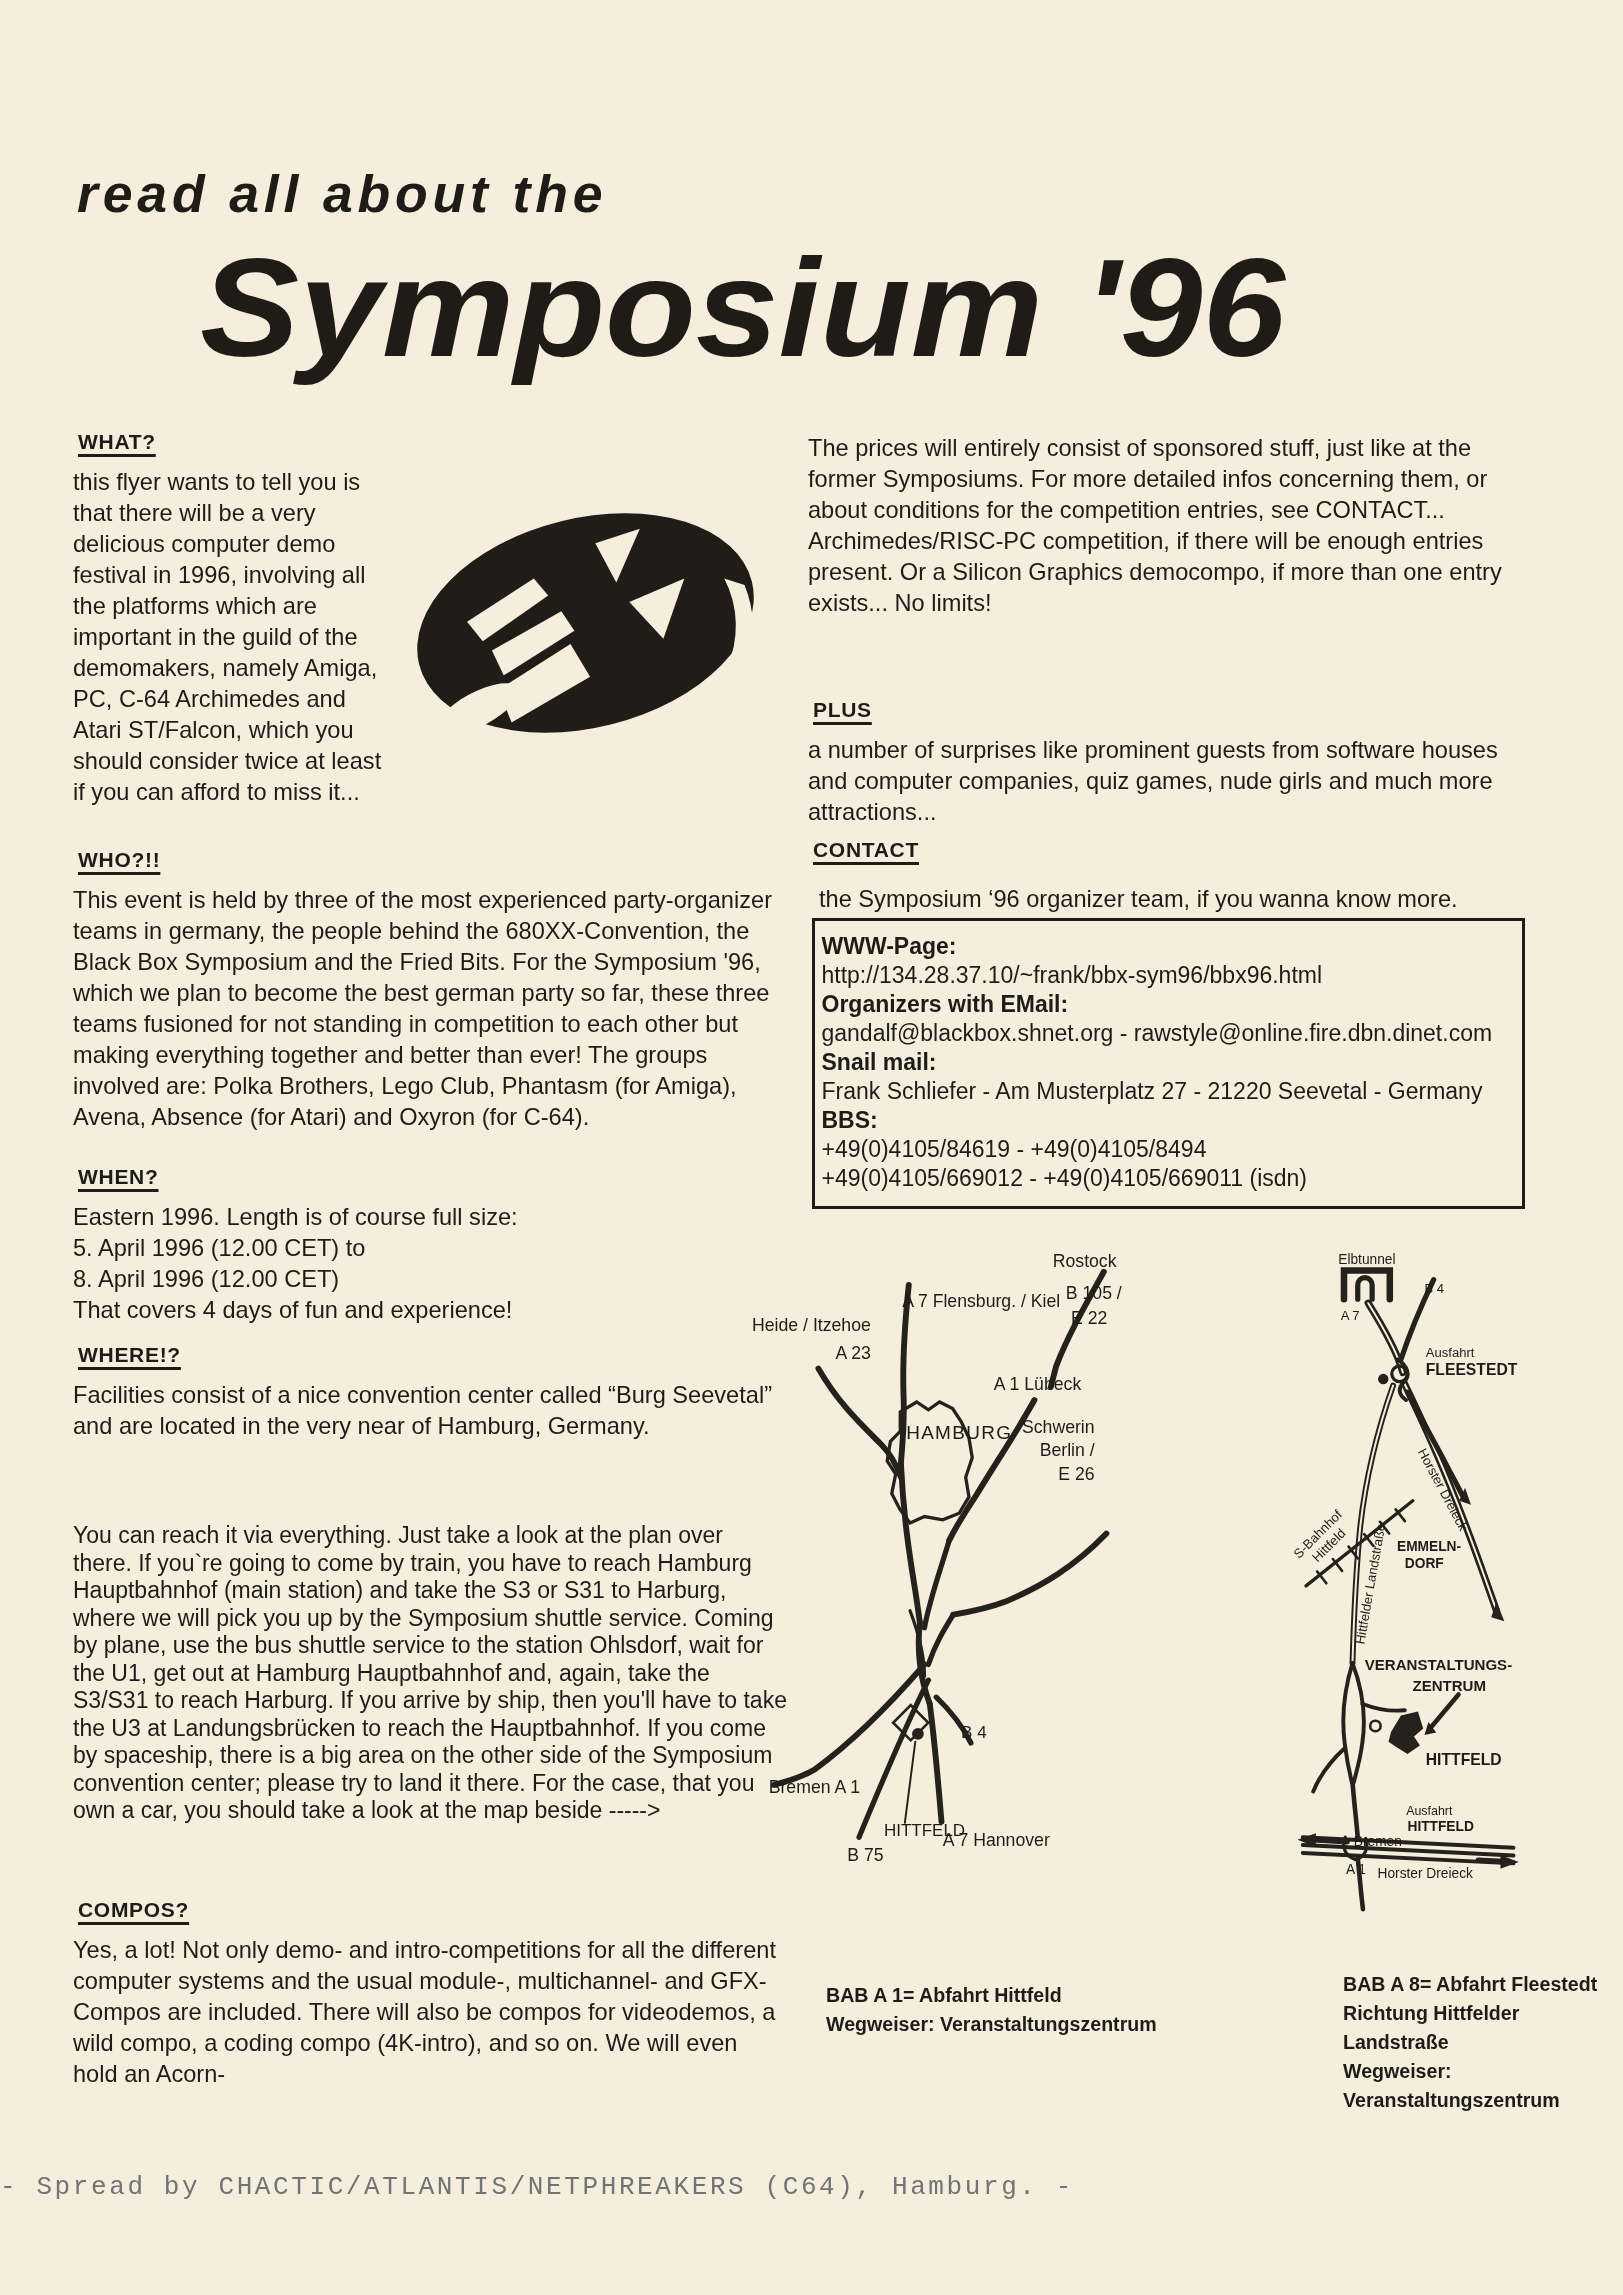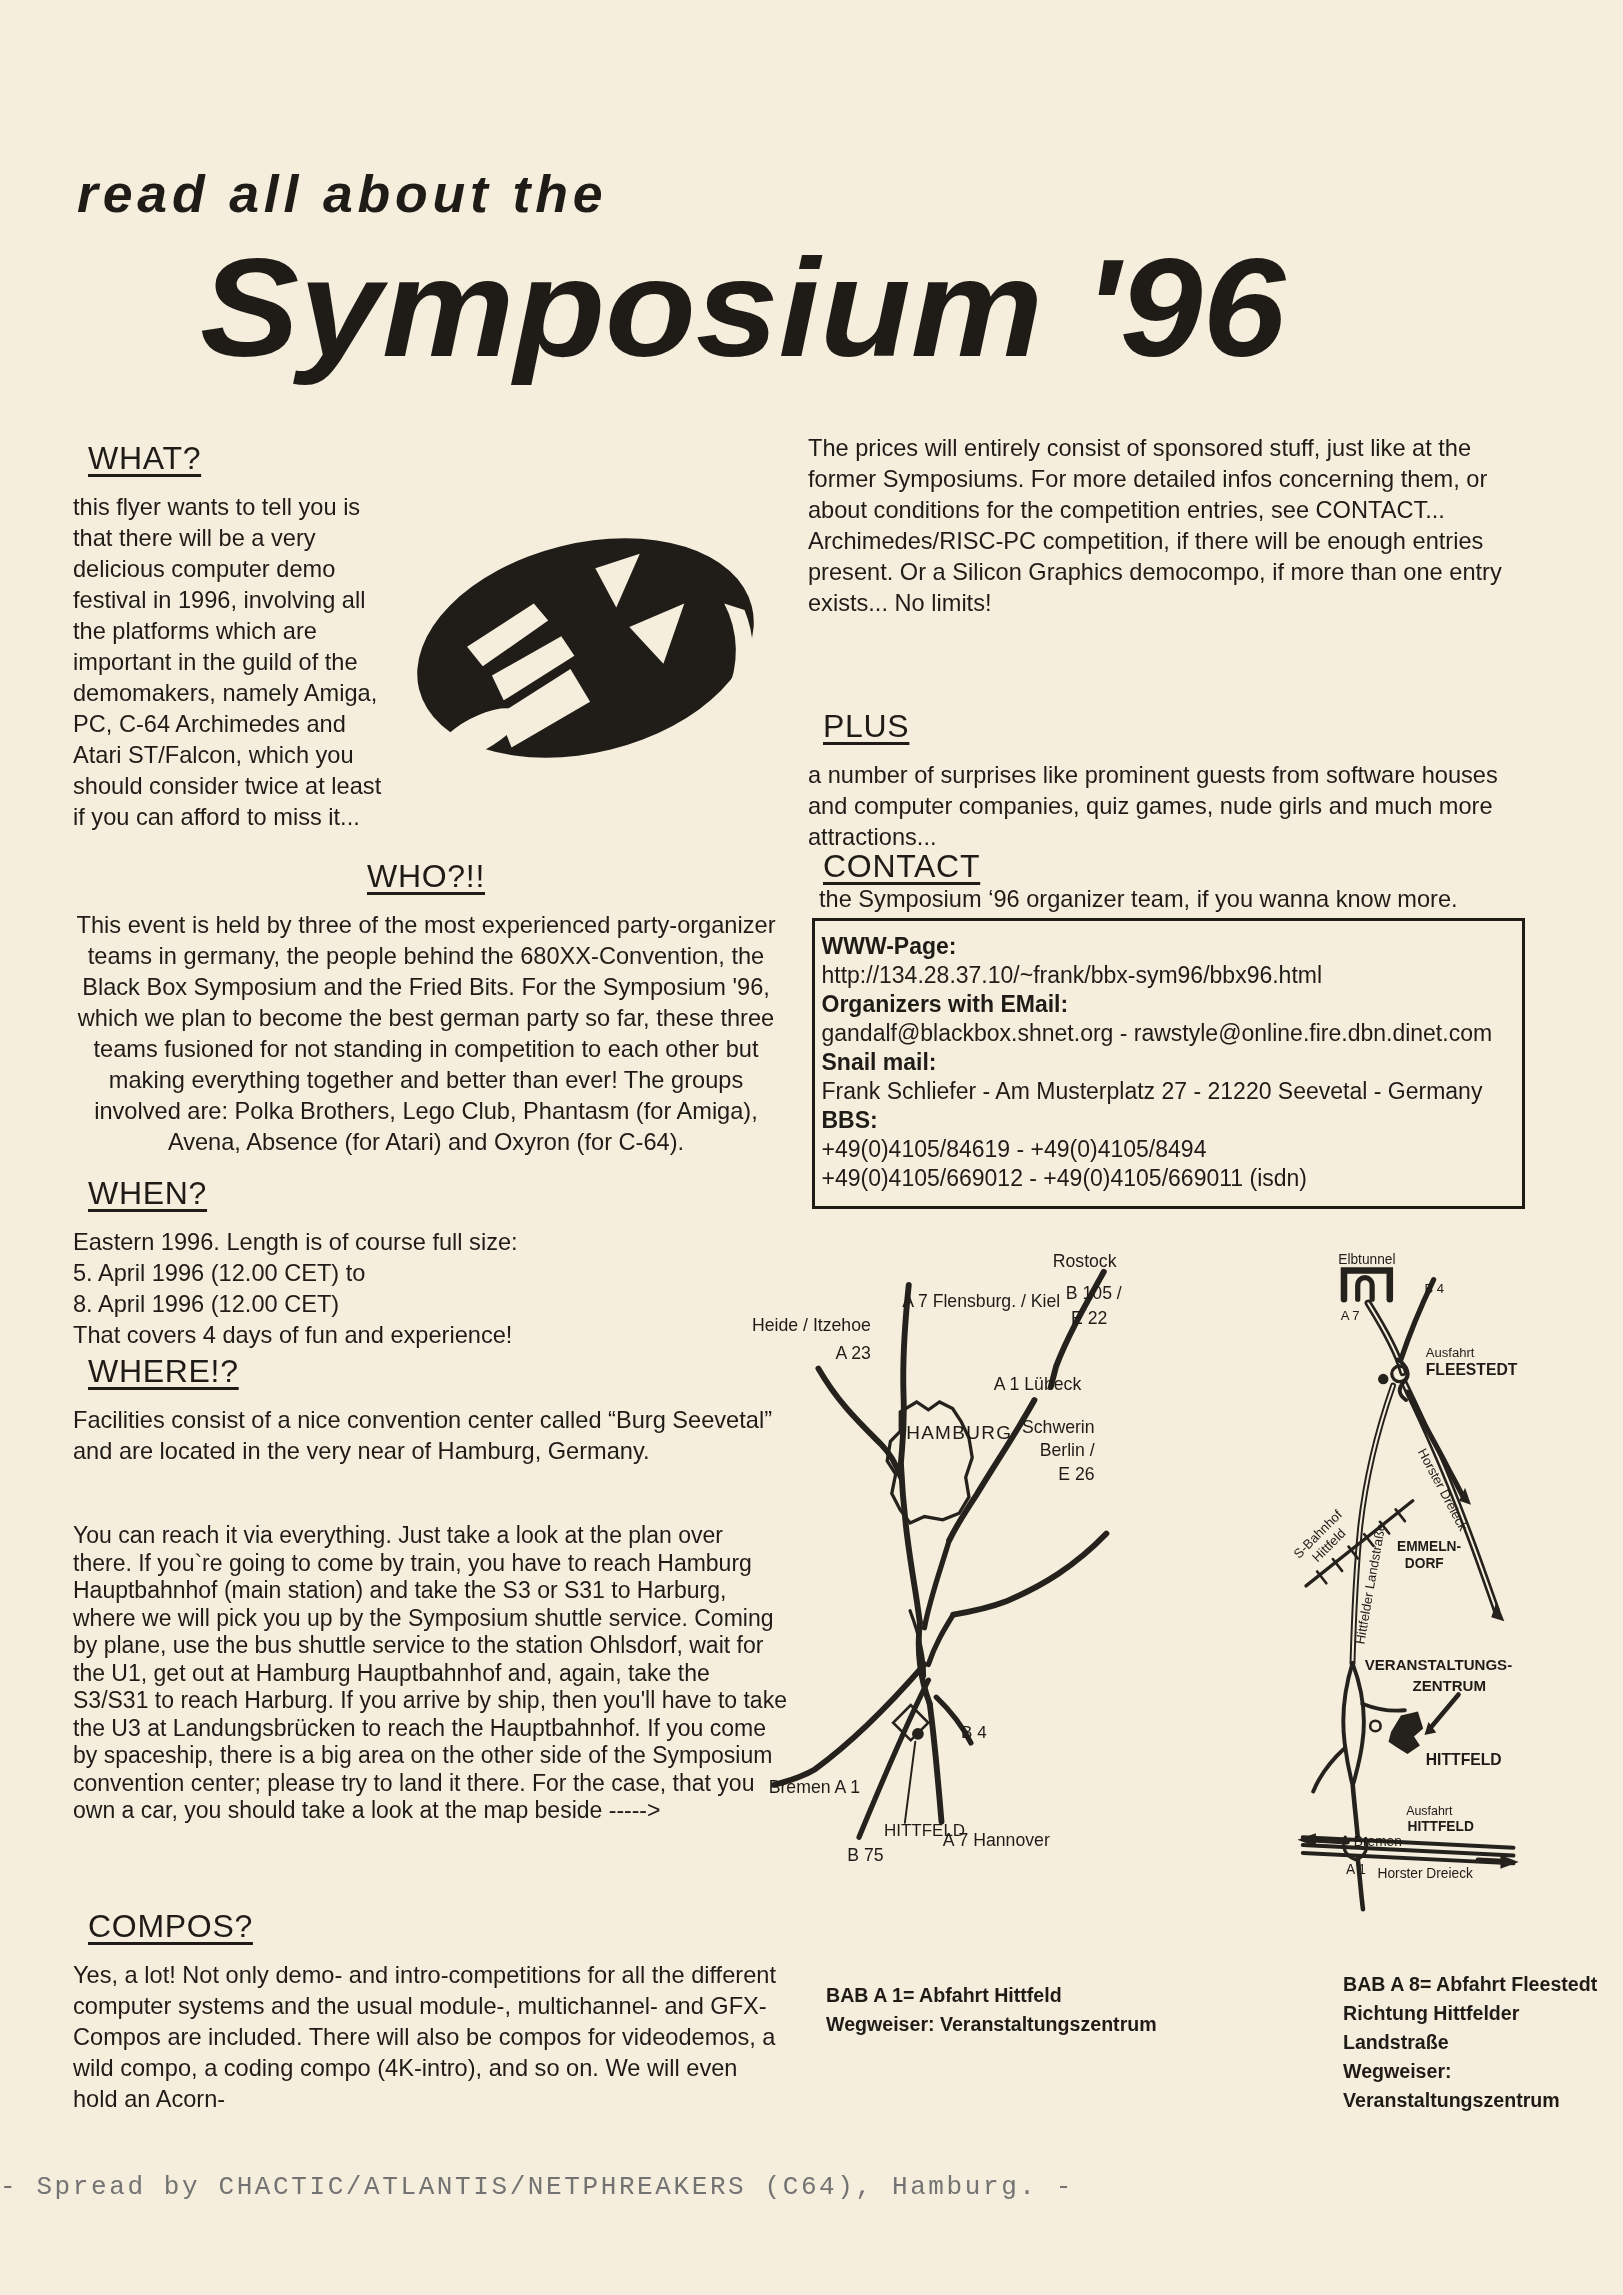--- a/index.html
+++ b/index.html
@@ -3,22 +3,22 @@
 <meta charset="utf-8">
 <style>
   html,body{margin:0;padding:0;background:#d8d2c4;}
   .page{position:relative;width:1623px;height:2295px;background:#f6eedd;overflow:hidden;
         font-family:"Liberation Sans",sans-serif;color:#1f1c18;}
   .abs{position:absolute;}
   .eyebrow{font-size:51px;font-weight:700;font-style:italic;letter-spacing:4.6px;
            transform:scaleX(1.05);transform-origin:left top;white-space:nowrap;}
   .title{font-size:139px;font-weight:700;font-style:italic;letter-spacing:0px;
          transform:scaleX(1.07);transform-origin:left top;white-space:nowrap;}
-  .h{font-size:32px;font-weight:400;letter-spacing:0.7px;
-     text-decoration:underline;text-decoration-thickness:3.3px;text-underline-offset:5.2px;margin:15px;}
+  .h{font-size:21px;font-weight:700;letter-spacing:0.7px;
+     text-decoration:underline;text-decoration-thickness:3.3px;text-underline-offset:5.2px;margin:5px;}
   p{margin:0;}
   .body{font-size:23.6px;line-height:31px;}
   .gap{margin-top:13px;}
   .lines p{font-size:23.6px;line-height:31px;}
   .travel{font-size:23px;line-height:27.5px;}
   .logo-float{float:right;width:373px;height:288px;margin:11.8px 0 5.2px 14.4px;}
   .cbox{border:3.3px solid #1f1c18;padding:10.5px 6.5px 13px 6.5px;text-align:left;box-sizing:border-box;}
   .cbox div{font-size:23px;line-height:29px;}
   .cbox .bl{font-weight:700;}
   .caption{font-size:19.6px;font-weight:700;line-height:29px;margin-top:16px;}
@@ -49,21 +49,21 @@
           <polygon points="352,188 436,152 404,244" fill="#f6eedd"></polygon>
           <path d="M497,152 A155,155 0 0 1 500,290 L532,278 A168,168 0 0 0 528,162 Z" fill="#f6eedd"></path>
           <ellipse cx="120" cy="352" rx="70" ry="26" fill="#f6eedd" transform="rotate(-28 120 352)"></ellipse>
         </svg>
       </div>
       <p>this flyer wants to tell you is that there will be a very delicious computer demo festival in 1996, involving all the platforms which are important in the guild of the demomakers, namely Amiga, PC, C-64 Archimedes and Atari ST/Falcon, which you</p>
       <p>should consider twice at least if you can afford to miss it...</p>
     </div>
   </div>
 
-  <div class="abs" style="left:73px;top:843px;width:706px;text-align:center;">
+  <div class="abs" style="left:73px;top:843px;width:706px;">
     <h2 class="h">WHO?!!</h2>
     <p class="body gap">This event is held by three of the most experienced party-organizer teams in germany, the people behind the 680XX-Convention, the Black Box Symposium and the Fried Bits. For the Symposium '96, which we plan to become the best german party so far, these three teams fusioned for not standing in competition to each other but making everything together and better than ever! The groups involved are: Polka Brothers, Lego Club, Phantasm (for Amiga), Avena, Absence (for Atari) and Oxyron (for C-64).</p>
   </div>
 
   <div class="abs" style="left:73px;top:1160px;width:687px;">
     <h2 class="h">WHEN?</h2>
     <div class="lines gap">
       <p>Eastern 1996. Length is of course full size:</p>
       <p>5. April 1996 (12.00 CET) to</p>
       <p>8. April 1996 (12.00 CET)</p>

